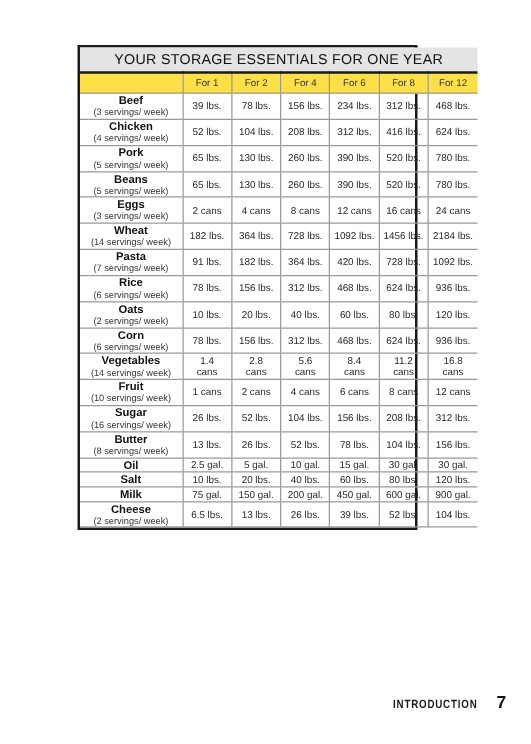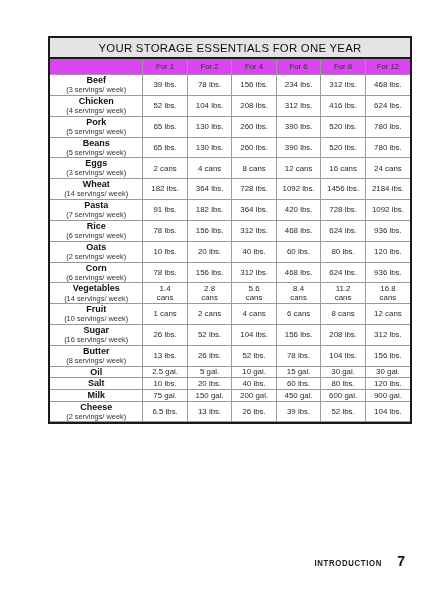--- a/index.html
+++ b/index.html
@@ -19,23 +19,23 @@
   .page {
     position: absolute;
     left: 0;
     top: 0;
     width: 425px;
     height: 595px;
   }
 
   .table-wrap {
     position: absolute;
-    left: 48px;
+    left: 62px;
     top: 36px;
-    width: 364px;
+    width: 272px;
     border: 2px solid #1a1a1a;
     box-sizing: border-box;
     background: #ffffff;
   }
 
   table.storage {
     border-collapse: collapse;
     width: 100%;
     table-layout: fixed;
   }
@@ -60,21 +60,21 @@
     letter-spacing: 0.25px;
     color: #111111;
     text-align: center;
   }
 
   
   .colhead-row td {
     height: 15px;
     font-size: 7.8px;
     color: #333333;
-    background: #d946ef;
+    background: #fde047;
     border-top: none;
   }
   .colhead-row td.blank {
     border-left: none;
   }
   .colhead-row td.last {
     border-right: none;
   }
 
   .item-cell {

